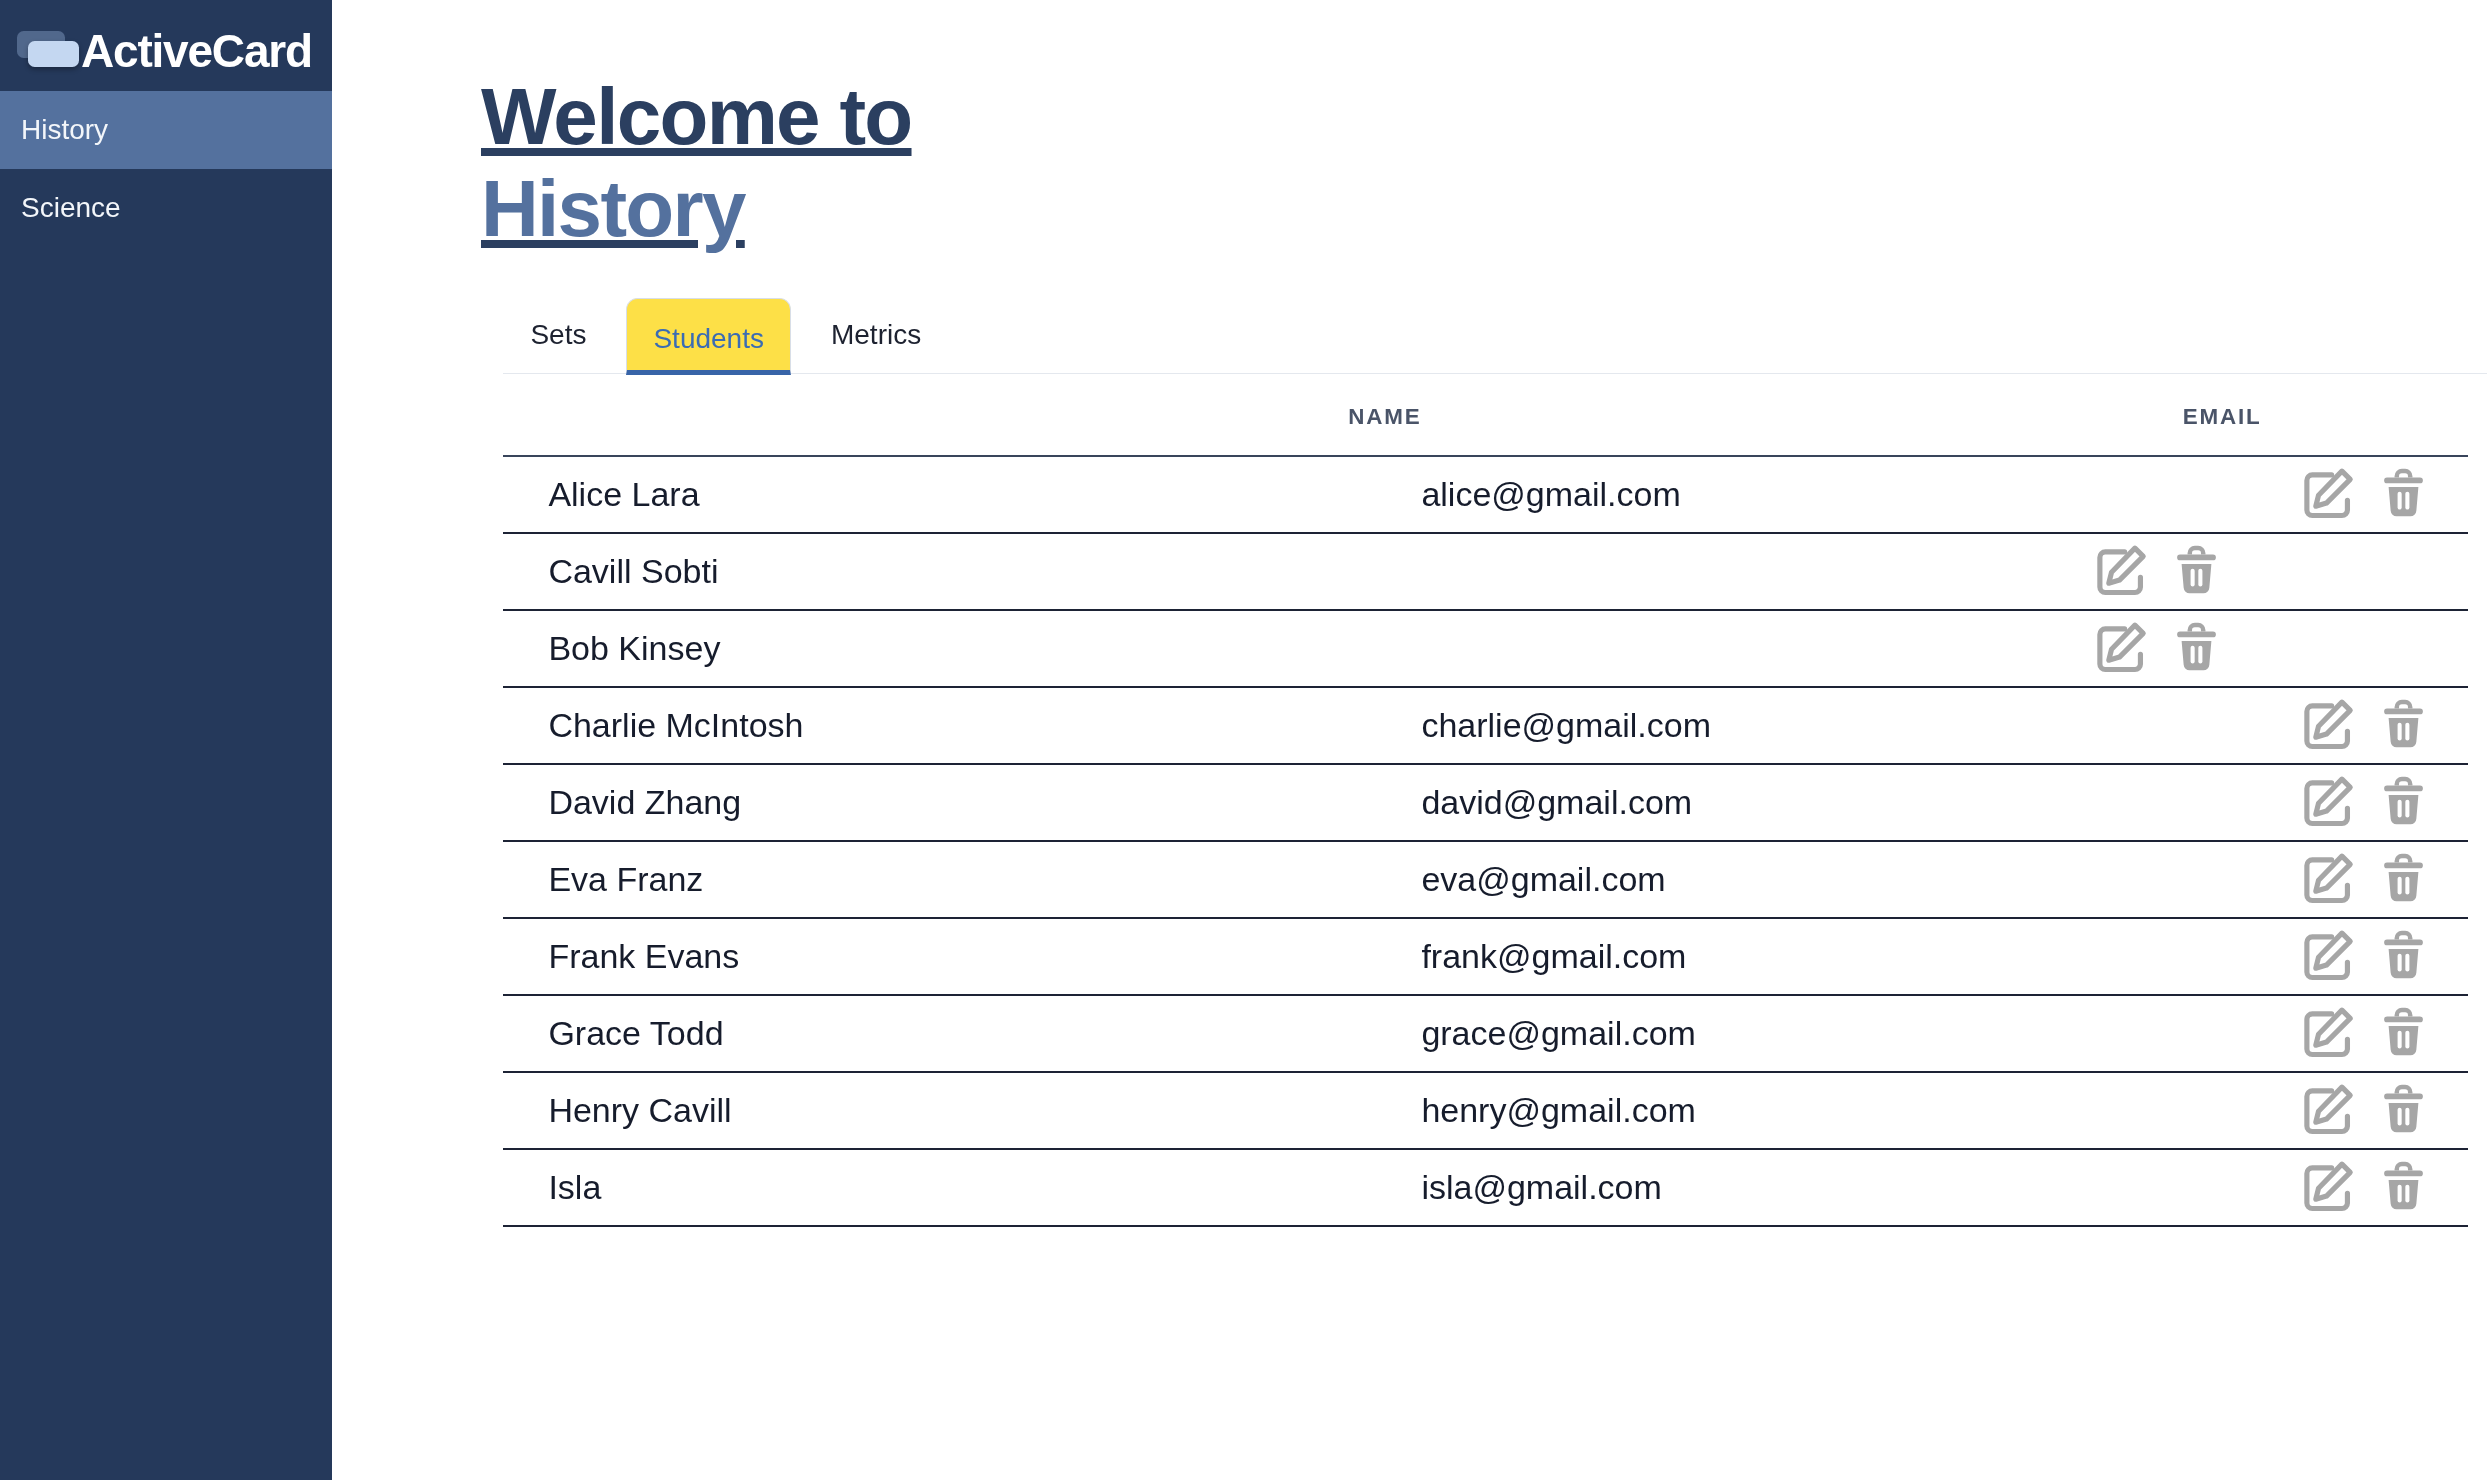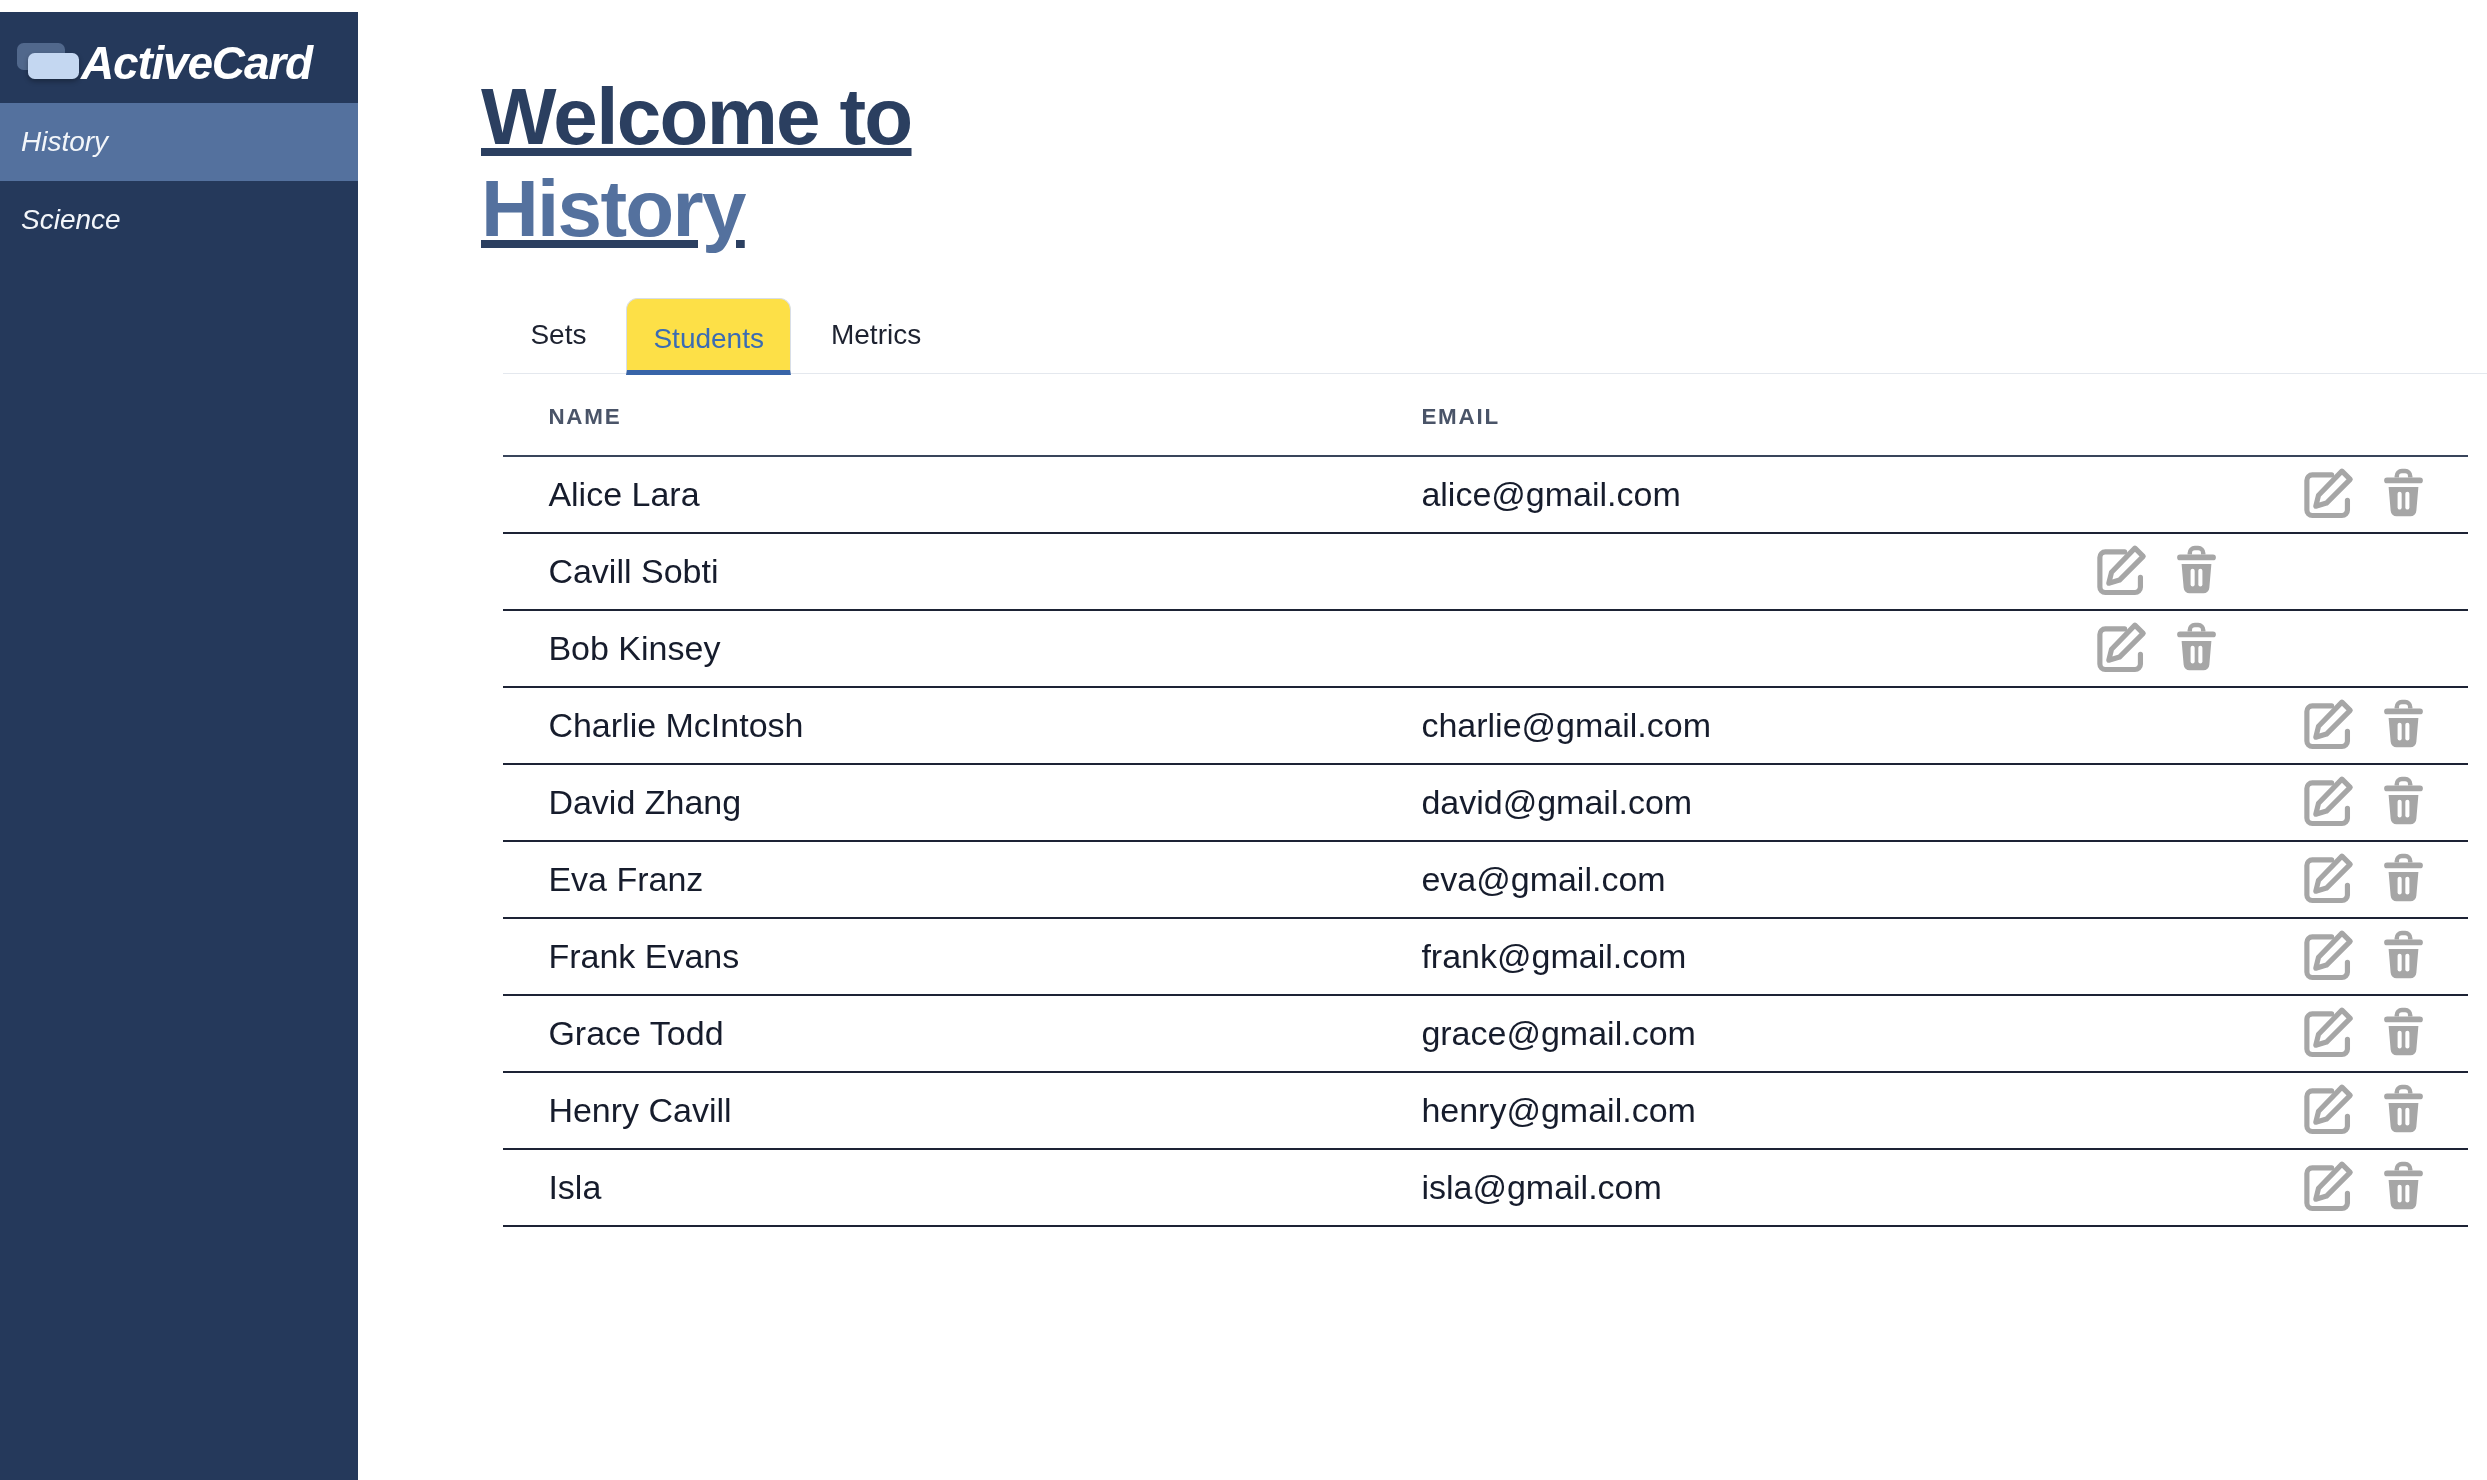--- a/index.html
+++ b/index.html
@@ -1,20 +1,20 @@
 <!DOCTYPE html>
 <html style="--sidebar-bg: #25395B; --sidebar-active-bg: #54719E; --sidebar-text: #F3F6FA; --logo-card-back: #51688C; --logo-card-front: #C4D7F1; --title-primary: #2B3F60; --title-accent: #54719E; --tab-text: #1D2230; --tab-active-text: #3B6CB4; --tab-active-underline: #3864A8; --tab-border: #D8DEE7; --tabs-line: #E4E8EE; --header-text: #4A5468; --header-border: #39455B; --row-border: #1D2335; --cell-text: #161C2C; --icon-gray: #A6A6A6;font-size:13.3px"><head>
 <meta charset="utf-8">
 <style>
   html,body{margin:0;padding:0;width:2487px;height:1480px;overflow:hidden;background:#fff;
             font-family:"Liberation Sans",sans-serif;}
   *{box-sizing:border-box;}
 
   
-  .sidebar{position:fixed;left:0;top:12px;bottom:0;width:358px;background:var(--sidebar-bg,#25395B);font-style:italic;}
+  .sidebar{position:fixed;left:0;top:0;bottom:0;width:332px;background:var(--sidebar-bg,#25395B);}
   .logo{display:flex;align-items:center;padding:13.3px 8.3px 0 13.3px;height:88px;}
   .logo-icon{position:relative;width:71px;height:50px;flex:none;}
   .logo-card-back{position:absolute;left:3.3px;top:5px;width:48px;height:27px;border-radius:6.6px;
                   background:var(--logo-card-back,#51688C);}
   .logo-card-front{position:absolute;left:15px;top:15px;width:51px;height:26.5px;border-radius:6.6px;
                    background:var(--logo-card-front,#C4D7F1);box-shadow:0 2.5px 5px rgba(0,0,0,.3);}
   .logo-text{color:#fff;font-size:46px;font-weight:bold;letter-spacing:-1.2px;margin-left:-3.3px;}
   .nav{margin-top:3.3px;}
   .nav-item{height:78px;display:flex;align-items:center;padding-left:21px;font-size:28px;
             color:var(--sidebar-text,#F3F6FA);cursor:pointer;}
@@ -33,21 +33,21 @@
   .tab.active{color:var(--tab-active-text,#3B6CB4);background:#fde047;
               border:1.7px solid var(--tab-border,#D8DEE7);
               border-bottom:5px solid var(--tab-active-underline,#3864A8);
               border-radius:11.6px 11.6px 0 0;margin-bottom:-1.7px;padding:24px 26px 15px;}
 
   
   .table{margin-left:22.4px;width:1965px;}
   .thead,.trow{display:grid;grid-template-columns:918px 1fr 207px;align-items:center;}
   .thead{border-bottom:2.5px solid var(--header-border,#39455B);}
   .th{font-size:22.4px;font-weight:bold;letter-spacing:1.8px;color:var(--header-text,#4A5468);
-      padding:30px 0 25px;}
+      padding:30px 0 25px;text-align:right;}
   .cell.name,.th.name{padding-left:45px;}
   .trow{height:77px;border-bottom:2.5px solid var(--row-border,#1D2335);
         font-size:34px;color:var(--cell-text,#161C2C);}
   .actions{display:flex;justify-content:flex-end;align-items:center;gap:25px;padding-right:41px;}
   .icon-btn{background:none;border:0;padding:0;margin:0;cursor:pointer;display:flex;
             color:var(--icon-gray,#A6A6A6);}
   .icon-btn svg{display:block;}
 </style>
 </head>
 <body>

